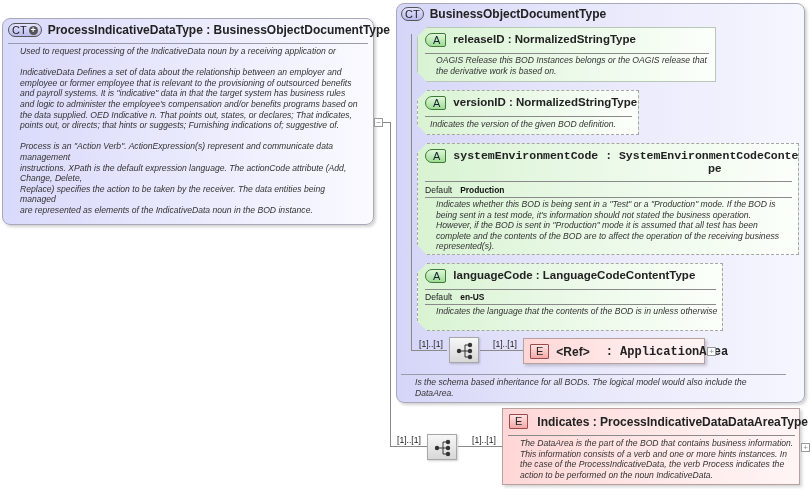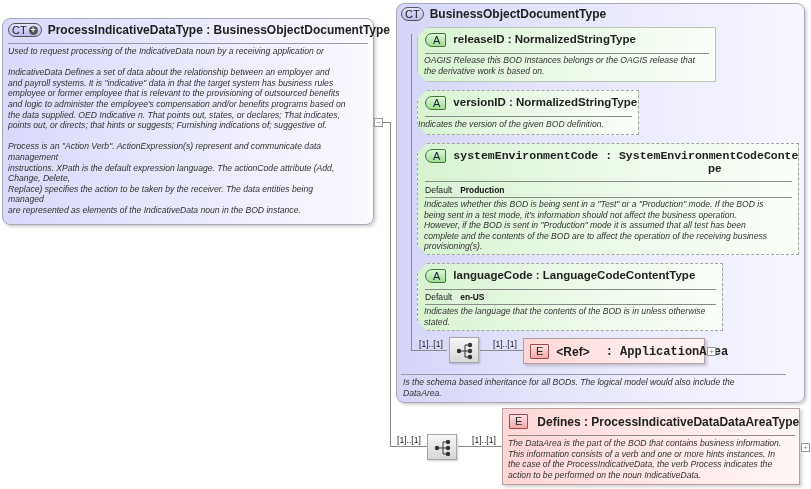--- a/index.html
+++ b/index.html
@@ -26,21 +26,21 @@
   .badge-a {
     background: linear-gradient(#dff7da, #9fdc95); border-color: #3d7a36; color:#123;
     border-radius: 7px 2px 2px 7px; height: 14px; padding: 0 5px 0 7px;
   }
   .badge-e {
     background: linear-gradient(#ffe4e4, #f4a8a8); border-color: #9a4a4a; border-radius: 1px;
     height: 15px; padding: 0 5px; color:#222;
   }
   .title { font-size: 12px; font-weight: bold; color: #222; margin-left: 6px; white-space: nowrap; }
   .sep { position: absolute; height: 1px; background: #9a9aa8; }
-  .doc { font-size: 8.6px; font-style: italic; color: #333; line-height: 10.6px; }
+  .doc { font-size: 8.6px; font-style: italic; color: #333; line-height: 10.6px; margin-left: 12px; }
 
   
   .ct-bod {
     position: absolute; left: 396px; top: 3px; width: 409px; height: 400px;
     border: 1px solid #a8a8b8; border-radius: 8px;
     background: linear-gradient(90deg, #d5d5f8 0%, #e6e6fb 40%, #f6f6ff 100%);
     box-shadow: 2px 2px 3px rgba(0,0,0,0.18);
   }
 
   
@@ -85,22 +85,22 @@
       <span>CT</span>
       <span class="plus">+</span>
     </span>
     <span class="title">ProcessIndicativeDataType : BusinessObjectDocumentType</span>
   </div>
   <div class="sep" style="left:5px; right:5px; top:24px;"></div>
   <div class="abs doc" style="left:5px; top:27px; width:362px;">
     <div>Used to request processing of the IndicativeData noun by a receiving application or</div>
     <div style="height:10.6px"></div>
     <div>IndicativeData  Defines a set of data about the relationship between an employer and</div>
+    <div>employee or former employee that is relevant to the provisioning of outsourced benefits</div>
     <div>and payroll systems. It is "indicative" data in that the target system has business rules</div>
-    <div>employee or former employee that is relevant to the provisioning of outsourced benefits</div>
     <div>and logic to administer the employee's compensation and/or benefits programs based on</div>
     <div>the data supplied. OED Indicative n. That points out, states, or declares; That indicates,</div>
     <div>points out, or directs; that hints or suggests; Furnishing indications of; suggestive of.</div>
     <div style="height:10.6px"></div>
     <div>Process is an "Action Verb". ActionExpression(s) represent and communicate data</div>
     <div>management</div>
     <div>instructions. XPath is the default expression language. The actionCode attribute (Add,</div>
     <div>Change, Delete,</div>
     <div>Replace) specifies the action to be taken by the receiver. The data entities being</div>
     <div>managed</div>
@@ -154,41 +154,40 @@
       </span>
     </div>
     <div class="sepl" style="top:37px;"></div>
     <div class="default-row" style="top:41px;">
       <span class="lbl">Default</span>
       <span class="val">Production</span>
     </div>
     <div class="sepl" style="top:53px;"></div>
     <div class="abs doc" style="left:6px; top:55px; width:374px;">
       <div>Indicates whether this BOD is being sent in a "Test" or a "Production" mode. If the BOD is</div>
-      <div>being sent in a test mode, it's information should not affect the business operation.</div>
+      <div>being sent in a test mode, it's information should not stated the business operation.</div>
       <div>However, if the BOD is sent in "Production" mode it is assumed that all test has been</div>
       <div>complete and the contents of the BOD are to affect the operation of the receiving business</div>
-      <div>provisioning(s).</div>
+      <div>represented(s).</div>
     </div>
   </div>
 
   <div class="attr dashed" style="left:20px; top:259px; width:306px; height:68px;">
     <div class="ahead">
       <span class="badge badge-a">A</span>
       <span class="atitle">languageCode : LanguageCodeContentType</span>
     </div>
     <div class="sepl" style="top:25px;"></div>
     <div class="default-row" style="top:28px;">
       <span class="lbl">Default</span>
       <span class="val">en-US</span>
     </div>
     <div class="sepl" style="top:40px;"></div>
     <div class="abs doc" style="left:6px; top:42px; width:296px;">
       <div>Indicates the language that the contents of the BOD is in unless otherwise</div>
-      <div>stated.</div>
     </div>
   </div>
 
   <span class="card" style="left:22px; top:335px;">[1]..[1]</span>
   <div class="seq" style="left:52px; top:333px;">
     <svg width="30" height="26" viewBox="0 0 30 26">
       <circle cx="9" cy="13" r="2.2" fill="#333"></circle>
       <line x1="9" y1="13" x2="15" y2="13" stroke="#333" stroke-width="1"></line>
       <line x1="15" y1="7" x2="15" y2="19" stroke="#333" stroke-width="1"></line>
       <line x1="15" y1="7" x2="19" y2="7" stroke="#333" stroke-width="1"></line>
@@ -230,21 +229,21 @@
     <circle cx="20" cy="13" r="2.2" fill="#333"></circle>
     <circle cx="20" cy="19" r="2.2" fill="#333"></circle>
   </svg>
 </div>
 <div class="line" style="left:458px; top:446px; width:44px; height:1px;"></div>
 <span class="card" style="left:472px; top:435px;">[1]..[1]</span>
 
 <div class="elem" style="left:502px; top:408px; width:298px; height:77px;">
   <div class="abs" style="left:6px; top:5px; display:flex; align-items:center;">
     <span class="badge badge-e">E</span>
-    <span class="etitle" style="margin-left:9px;">Defines : ProcessIndicativeDataDataAreaType</span>
+    <span class="etitle" style="margin-left:9px;">Indicates : ProcessIndicativeDataDataAreaType</span>
   </div>
   <div class="sep" style="left:5px; right:4px; top:26px; background:#8a8a8a;"></div>
   <div class="abs doc" style="left:5px; top:29px; width:292px;">
     <div>The DataArea is the part of the BOD that contains business information.</div>
     <div>This information consists of a verb and one or more hints instances. In</div>
     <div>the case of the ProcessIndicativeData, the verb Process indicates the</div>
     <div>action to be performed on the noun IndicativeData.</div>
   </div>
 </div>
 <div class="expander" style="left:801px; top:443px;"><span>+</span></div>

